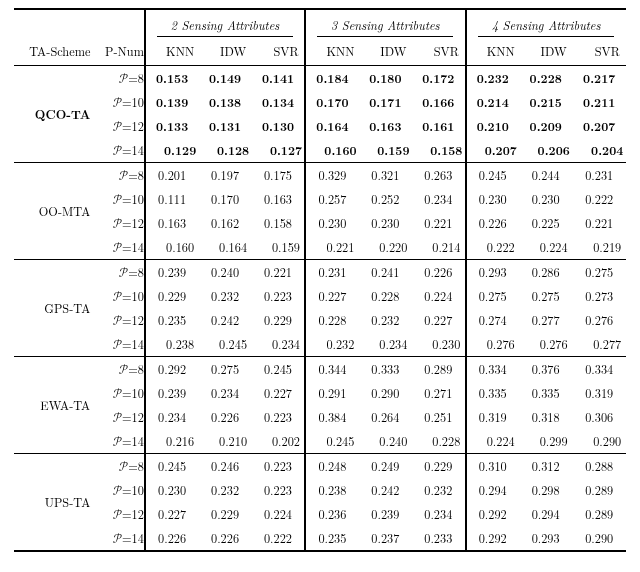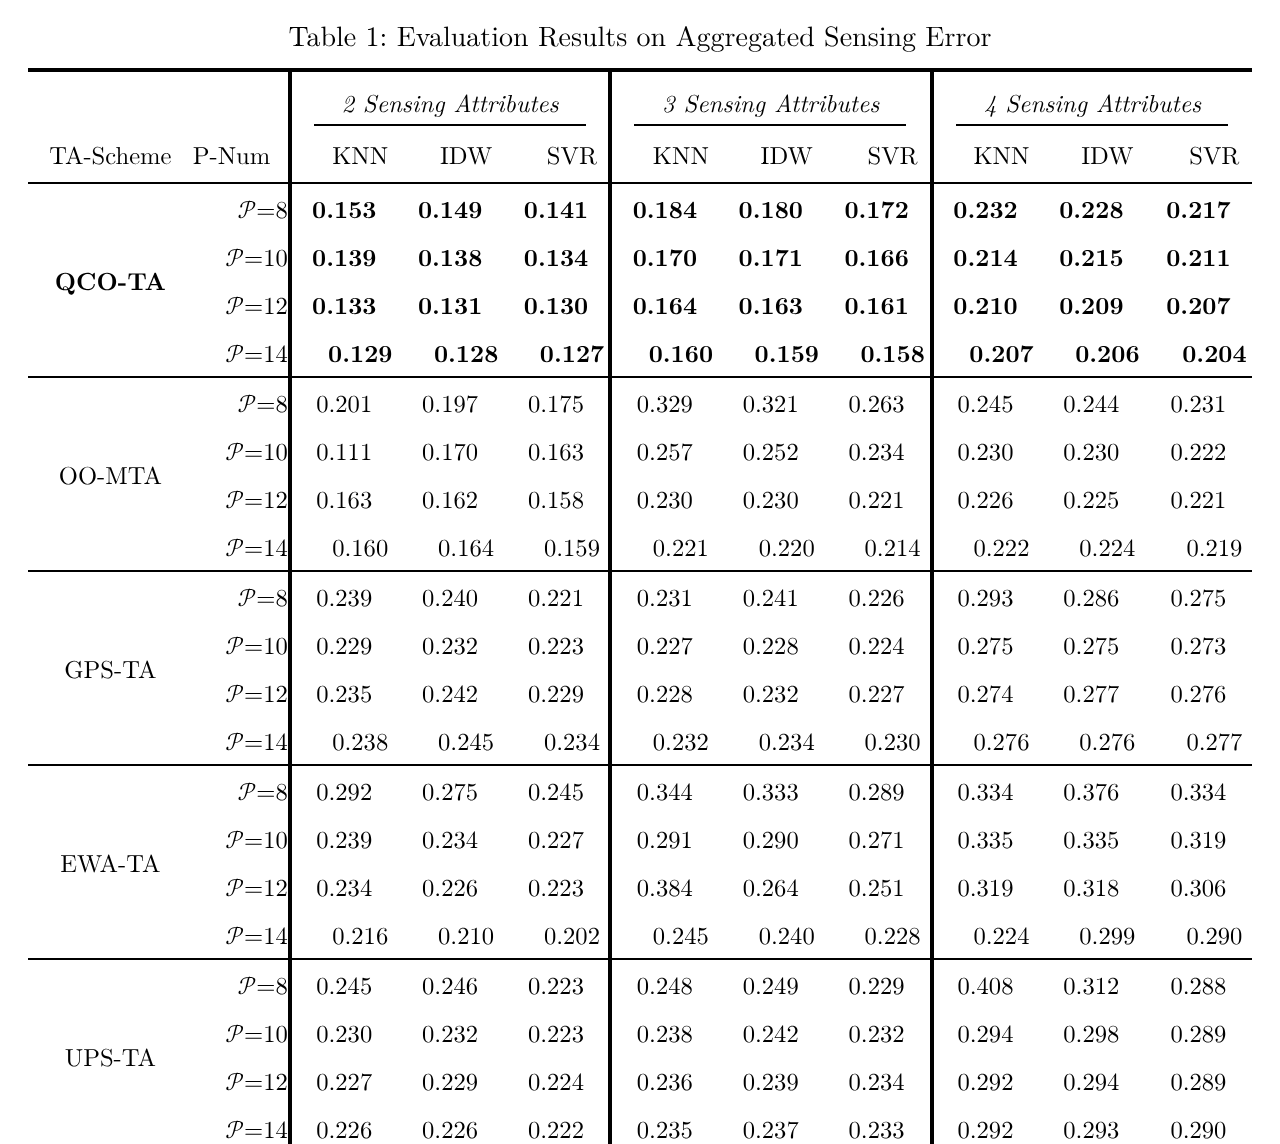--- a/index.html
+++ b/index.html
@@ -36,21 +36,21 @@
   col.scheme { width: 70px; }
   col.pnum   { width: 50px; }
   col.val    { width: 49px; }
 
   .dbl-top    { border-top: 2.4px double #000; }
   .dbl-bottom { border-bottom: 2.4px double #000; }
   .thin-bottom{ border-bottom: 0.7px solid #000; padding-left: 16px; }
   .vl-r { border-right: 2.4px double #000; }
 
   .scheme-cell {
-    text-align: center;
+    text-align: right;
     padding-left: 6px;
     vertical-align: middle;
   }
   .pnum-cell {
     text-align: right;
     padding-left: 6px;
   }
   .pcal {
     font-family: "Latin Modern Math","Cambria Math","STIX Two Math","Segoe UI Symbol",serif;
   }
@@ -68,21 +68,20 @@
     min-width: 120px;
     font-style: italic;
   }
   .row1 th, .row1 td { padding-top: 6px; }
   .row2 th, .row2 td { padding-bottom: 5px; }
 </style>
 </head>
 <body>
 <div class="page">
 
-<div class="caption">Table 1: Evaluation Results on Aggregated Sensing Error</div>
 
 <table>
   <colgroup>
     <col class="scheme">
         <col class="pnum">
     <col class="val">
         <col class="val">
         <col class="val">
     <col class="val">
         <col class="val">
@@ -94,21 +93,21 @@
   <thead>
         <tr class="row1">
           <th class="dbl-top"></th>
           <th class="dbl-top vl-r"></th>
           <th colspan="3" class="dbl-top group-hdr vl-r"><span class="group-underline">2 Sensing Attributes</span></th>
           <th colspan="3" class="dbl-top group-hdr vl-r"><span class="group-underline">3 Sensing Attributes</span></th>
           <th colspan="3" class="dbl-top group-hdr"><span class="group-underline">4 Sensing Attributes</span></th>
         </tr>
         <tr class="row2">
           <th class="thin-bottom scheme-cell">TA-Scheme</th>
-          <th class="thin-bottom vl-r pnum-cell" style="text-align: left;">P-Num</th>
+          <th class="thin-bottom vl-r pnum-cell" style="text-align: right;">P-Num</th>
           <th class="thin-bottom">KNN</th>
           <th class="thin-bottom">IDW</th>
           <th class="thin-bottom vl-r">SVR</th>
           <th class="thin-bottom">KNN</th>
           <th class="thin-bottom">IDW</th>
           <th class="thin-bottom vl-r">SVR</th>
           <th class="thin-bottom">KNN</th>
           <th class="thin-bottom">IDW</th>
           <th class="thin-bottom">SVR</th>
         </tr>
@@ -312,21 +311,21 @@
         </tr>
         <tr>
           <td rowspan="4" class="scheme-cell dbl-bottom">UPS-TA</td>
           <td class="pnum-cell vl-r"><span class="pcal">𝒫</span>=8</td>
           <td class="">0.245</td>
           <td class="">0.246</td>
           <td class="vl-r">0.223</td>
           <td class="">0.248</td>
           <td class="">0.249</td>
           <td class="vl-r">0.229</td>
-          <td class="">0.408</td>
+          <td class="">0.310</td>
           <td class="">0.312</td>
           <td class="">0.288</td>
         </tr>
         <tr>
           <td class="pnum-cell vl-r"><span class="pcal">𝒫</span>=10</td>
           <td class="">0.230</td>
           <td class="">0.232</td>
           <td class="vl-r">0.223</td>
           <td class="">0.238</td>
           <td class="">0.242</td>

